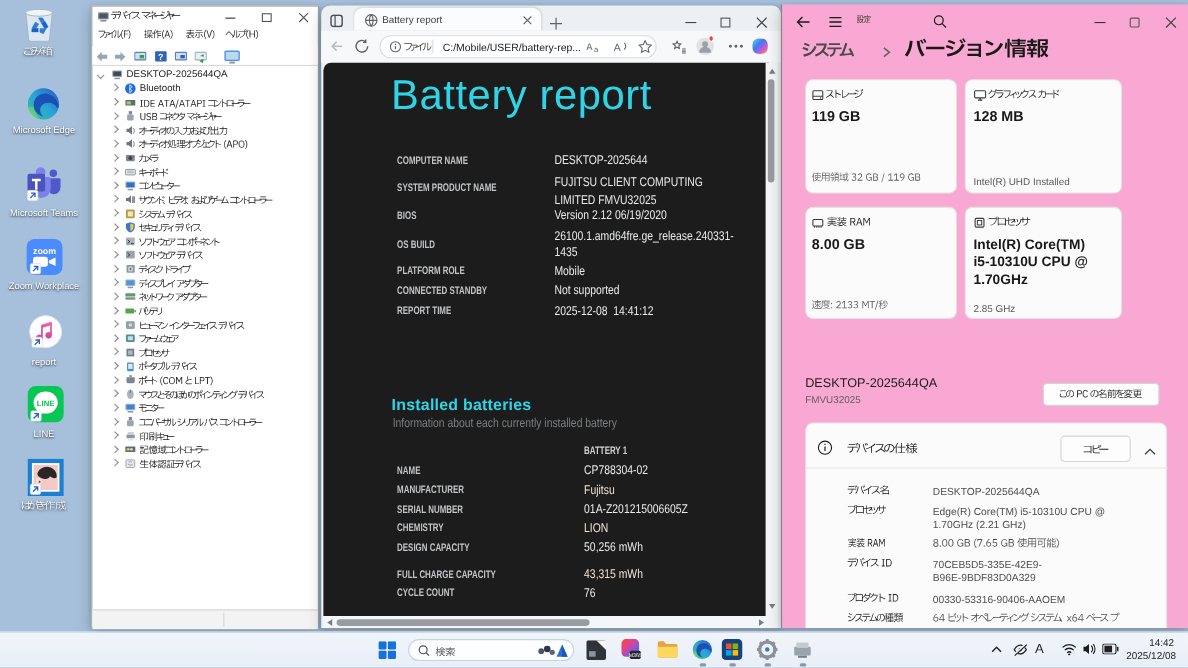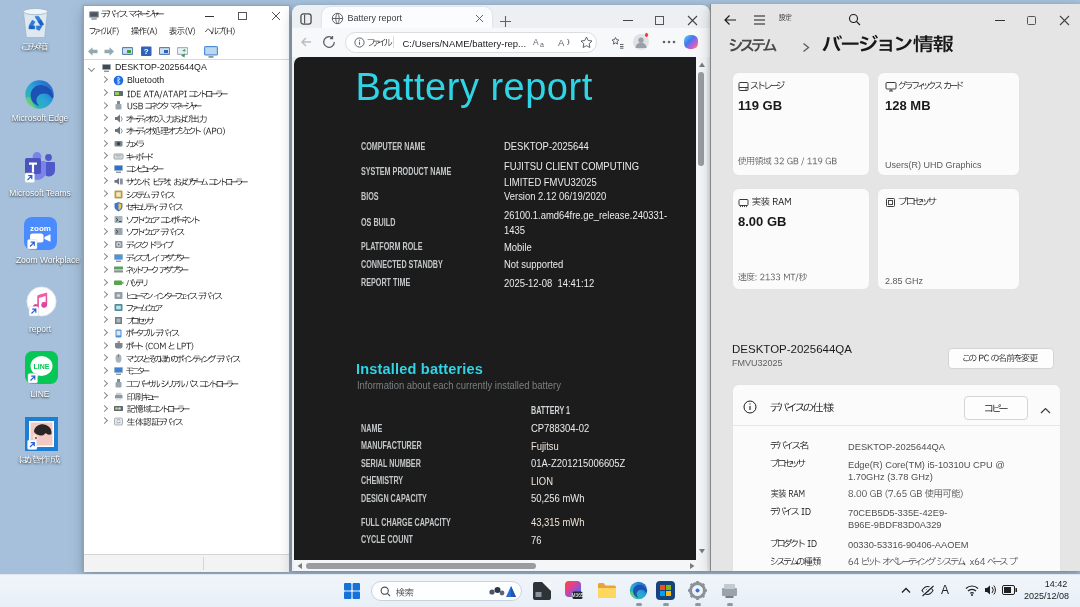--- a/index.html
+++ b/index.html
@@ -56,21 +56,21 @@
   </svg>
   <div class="lat dlb" style="left:0px;top:189px;width:80px;text-align:center;font-size:8.5px;color:#fff">Microsoft Teams</div>
   <svg style="position:absolute;left:24px;top:217px" width="33" height="33" viewBox="0 0 33 33">
     <rect width="33" height="33" rx="8" fill="#4a8cff"></rect>
     <text x="16.5" y="13.5" font-family="Liberation Sans" font-size="8" font-weight="bold" fill="#fff" text-anchor="middle">zoom</text>
     <rect x="6" y="16.5" width="13.5" height="9" rx="2.5" fill="#fff"></rect>
     <path d="M20.5 20l6-2.8v7.6l-6-2.8z" fill="#fff"></path>
     <rect x="3.5" y="22.5" width="9.5" height="9.5" rx="1.5" fill="#fff" stroke="#c8d4de" stroke-width=".5"></rect>
     <path d="M6 29.5l4.2-4.2M6.7 25.1h3.6v3.6" stroke="#2b5fd0" stroke-width="1.2" fill="none"></path>
   </svg>
-  <div class="lat dlb" style="left:0px;top:256px;width:80px;text-align:right;font-size:8.5px;color:#fff">Zoom Workplace</div>
+  <div class="lat dlb" style="left:0px;top:256px;width:80px;text-align:center;font-size:8.5px;color:#fff">Zoom Workplace</div>
   <svg style="position:absolute;left:26px;top:286px" width="31" height="31" viewBox="0 0 31 31">
     <defs>
         <linearGradient id="it1" x1="0" y1="0" x2="0" y2="1">
           <stop offset="0" stop-color="#f662a5"></stop>
           <stop offset="1" stop-color="#cf3e99"></stop>
         </linearGradient>
       </defs>
     <circle cx="15.5" cy="15.5" r="14.6" fill="#fff"></circle>
     <circle cx="15.5" cy="15.5" r="14.6" fill="none" stroke="#e3e3e8" stroke-width=".8"></circle>
     <path d="M20.8 6.5l-8.6 2.6a1.3 1.3 0 00-.9 1.2v8.2a3.1 3.1 0 101.6 2.7V12l6.7-2v6.2a3 3 0 101.6 2.6V7.4a1 1 0 00-.4-.9z" fill="url(#it1)"></path>
@@ -499,21 +499,21 @@
     </svg>
   <svg style="position:absolute;left:30px;top:30px" width="14" height="14" viewBox="0 0 14 14">
       <path d="M12.3 7a5.3 5.3 0 11-1.6-3.8M10.5 1v2.5H8" stroke="#5f6368" stroke-width="1.3" fill="none"></path>
     </svg>
   <div style="position:absolute;left:53px;top:26.5px;width:252px;height:21px;background:#fff;border:1px solid #dadce0;border-radius:11px"></div>
   <svg style="position:absolute;left:62px;top:31.5px" width="11" height="11" viewBox="0 0 11 11">
       <circle cx="5.5" cy="5.5" r="4.6" fill="none" stroke="#5f6368" stroke-width="1"></circle>
       <path d="M5.5 4.8v3M5.5 2.8v1" stroke="#5f6368" stroke-width="1.1"></path>
     </svg>
   <div style="position:absolute;left:101.5px;top:31px;width:1px;height:12px;background:#dadce0"></div>
-  <div class="lat" style="left:111px;top:33.5px;font-size:9.5px;color:#202124">C:/Users/NAME/battery-rep...</div>
+  <div class="lat" style="left:111px;top:33.5px;font-size:9.5px;color:#202124">C:/Mobile/USER/battery-rep...</div>
   <svg style="position:absolute;left:241px;top:31px" width="14" height="12" viewBox="0 0 14 12">
       <text x="0" y="9" font-size="8.5" fill="#5f6368" font-family="Liberation Sans">A</text>
       <text x="7" y="11" font-size="7" fill="#5f6368" font-family="Liberation Sans">a</text>
     </svg>
   <svg style="position:absolute;left:266px;top:31px" width="13" height="12" viewBox="0 0 13 12">
       <text x="0" y="10" font-size="9.5" fill="#5f6368" font-family="Liberation Sans">A</text>
       <path d="M9.5 3a4 4 0 010 6" stroke="#5f6368" fill="none" stroke-width="1"></path>
     </svg>
   <svg style="position:absolute;left:288px;top:30.5px" width="13" height="13" viewBox="0 0 13 13">
       <path d="M6.5 1l1.7 3.5 3.8.5-2.8 2.7.7 3.8-3.4-1.8-3.4 1.8.7-3.8L1 5l3.8-.5z" fill="none" stroke="#5f6368" stroke-width="1"></path>
@@ -595,21 +595,21 @@
       <path d="M6.5 4L2 7V1z" fill="#7a7d80"></path>
     </svg>
   <div style="position:absolute;left:14px;top:557.5px;width:230px;height:6px;background:#999da1;border-radius:3px"></div>
   <svg style="position:absolute;left:76.3px;top:29.6px;overflow:visible" width="25" height="15" viewBox="0 -10.35 25 14.13">
       <g transform="scale(1.0707 1)">
         <path fill="#3c3c3c" d="M-0.4 -6.4H5.9Q5.9 -4.6 5.4 -3.4Q4.9 -2.1 3.9 -1.2Q2.9 -0.4 1.2 0.1L0.9 -0.5Q2.4 -1 3.3 -1.6Q4.2 -2.3 4.7 -3.4Q5.1 -4.4 5.2 -5.8H-0.4Z M8.2 -2.5Q9 -2.9 9.5 -3.3Q10 -3.8 10.2 -4.4H5.1V-5H10.8V-4.4Q10.6 -3.7 10 -3.1Q9.4 -2.4 8.6 -2ZM5.4 0Q6.2 -0.3 6.6 -0.6Q7 -0.9 7.2 -1.4Q7.4 -1.8 7.4 -2.5V-3.6H8V-2.4Q8 -1.3 7.5 -0.6Q7 0.1 5.8 0.6Z M16.3 -6.5Q15.2 -5.4 13.8 -4.5V0.3H13.1V-4Q11.5 -3.1 9.6 -2.4L9.4 -3.1Q11.2 -3.7 12.9 -4.7Q14.6 -5.7 15.8 -7Z M22.7 -3.5Q22.3 -2.2 21.5 -1.3Q20.8 -0.3 19.7 0.1H19.2V-6.9H19.8V-0.6Q21.4 -1.5 22.2 -3.8ZM16.9 -6.9H17.6V-4.2Q17.6 -2.6 17.1 -1.5Q16.6 -0.5 15.5 0.2L15.1 -0.3Q16 -1 16.5 -1.8Q16.9 -2.7 16.9 -4.2Z"></path>
       </g>
     </svg>
 </div>
 
-<div id="set" class="win" style="left:710px;top:4px;width:370px;height:567px;background:#e5e5e5;border-left:1px solid #868686;overflow:hidden">
+<div id="set" class="win" style="left:710px;top:4px;width:370px;height:567px;background:#f9a8d4;border-left:1px solid #868686;overflow:hidden">
   <svg style="position:absolute;left:12px;top:9px" width="14" height="14" viewBox="0 0 14 14">
       <path d="M13 7H2M6.5 2.5L2 7l4.5 4.5" stroke="#1b1b1b" stroke-width="1.2" fill="none"></path>
     </svg>
   <svg style="position:absolute;left:42px;top:10px" width="13" height="12" viewBox="0 0 13 12">
       <path d="M1 2h11M1 6h11M1 10h11" stroke="#1b1b1b" stroke-width="1.2"></path>
     </svg>
   <svg style="position:absolute;left:137px;top:9px" width="13" height="13" viewBox="0 0 13 13">
       <circle cx="5.5" cy="5.5" r="4" fill="none" stroke="#1b1b1b" stroke-width="1.1"></circle>
       <path d="M8.5 8.5L12 12" stroke="#1b1b1b" stroke-width="1.1"></path>
     </svg>
@@ -637,39 +637,40 @@
   <svg style="position:absolute;left:27px;top:193px" width="11" height="11" viewBox="0 0 11 11">
       <rect x="1" y="2.5" width="9" height="6" rx="1" fill="none" stroke="#3a3a3a" stroke-width="1"></rect>
       <path d="M2.5 8.5v1.6M4.5 8.5v1.6M6.5 8.5v1.6M8.5 8.5v1.6" stroke="#3a3a3a" stroke-width=".9"></path>
     </svg>
   <svg style="position:absolute;left:174px;top:193px" width="11" height="11" viewBox="0 0 11 11">
       <rect x="1.5" y="1.5" width="8" height="8" rx="1" fill="none" stroke="#3a3a3a" stroke-width="1"></rect>
       <rect x="3.5" y="3.5" width="4" height="4" fill="none" stroke="#3a3a3a" stroke-width=".9"></rect>
     </svg>
   <div class="lat b" style="left:27px;top:95px;font-size:13px;color:#191919">119 GB</div>
   <div class="lat b" style="left:174px;top:95px;font-size:13px;color:#191919">128 MB</div>
-  <div class="lat" style="left:174px;top:155.5px;font-size:9px;color:#5a5a5a">Users(R) UHD Graphics</div>
+  <div class="lat" style="left:174px;top:155.5px;font-size:9px;color:#5a5a5a">Intel(R) UHD Installed</div>
   <div class="lat b" style="left:27px;top:211px;font-size:13px;color:#191919">8.00 GB</div>
+  <div class="lat b" style="left:174px;top:211px;font-size:12.5px;line-height:15.8px;color:#191919">Intel(R) Core(TM)<br>i5-10310U CPU @<br>1.70GHz</div>
   <div class="lat" style="left:174px;top:271.5px;font-size:9px;color:#5a5a5a">2.85 GHz</div>
   <div class="lat" style="left:21px;top:338.5px;font-size:11.5px;color:#1c1c1c">DESKTOP-2025644QA</div>
   <div class="lat" style="left:21px;top:353.5px;font-size:9px;color:#5f5f5f">FMVU32025</div>
   <div style="position:absolute;left:237px;top:344px;width:106px;height:21px;background:#fdfdfd;border:1px solid #d6d4d2;border-radius:4px"></div>
   <div style="position:absolute;left:21px;top:380px;width:329px;height:188px;background:#fbfbfb;border:1px solid #e5e3e1;border-radius:7px 7px 0 0"></div>
   <div style="position:absolute;left:21px;top:420.5px;width:329px;height:1px;background:#e8e6e4"></div>
   <svg style="position:absolute;left:32px;top:396px" width="14" height="14" viewBox="0 0 14 14">
       <circle cx="7" cy="7" r="6" fill="none" stroke="#1b1b1b" stroke-width="1"></circle>
       <path d="M7 6v4M7 3.4v1.2" stroke="#1b1b1b" stroke-width="1.1"></path>
     </svg>
   <div style="position:absolute;left:253px;top:392px;width:64px;height:24px;background:#fdfdfd;border:1px solid #d6d4d2;border-radius:4px"></div>
   <svg style="position:absolute;left:329px;top:403px" width="11" height="7" viewBox="0 0 11 7">
       <path d="M1 6l4.5-4.5L10 6" stroke="#3a3a3a" stroke-width="1.2" fill="none"></path>
     </svg>
   <div class="lat" style="left:137px;top:437.5px;font-size:9.3px;color:#4f4f4f">DESKTOP-2025644QA</div>
     <div class="lat" style="left:137px;top:455.5px;font-size:9.3px;color:#4f4f4f">Edge(R) Core(TM) i5-10310U CPU @</div>
-    <div class="lat" style="left:137px;top:468px;font-size:9.3px;color:#4f4f4f">1.70GHz (3.78 GHz)</div>
+    <div class="lat" style="left:137px;top:468px;font-size:9.3px;color:#4f4f4f">1.70GHz (2.21 GHz)</div>
     <div class="lat" style="left:137px;top:503.5px;font-size:9.3px;color:#4f4f4f">70CEB5D5-335E-42E9-</div>
     <div class="lat" style="left:137px;top:516px;font-size:9.3px;color:#4f4f4f">B96E-9BDF83D0A329</div>
     <div class="lat" style="left:137px;top:535.5px;font-size:9.3px;color:#4f4f4f">00330-53316-90406-AAOEM</div>
   <svg style="position:absolute;left:68.0px;top:6.5px;overflow:visible" width="14" height="13" viewBox="0 -8.97 14 12.25">
       <g transform="scale(0.8502 1)">
         <path fill="#1c1c1c" d="M4.4 -5.4Q4.4 -4.7 4.2 -4.2Q3.9 -3.8 3.5 -3.3L3.2 -3.7Q3.6 -4.1 3.8 -4.4Q3.9 -4.8 3.9 -5.5V-6.3H6.1V-4.3Q6.1 -4.2 6.1 -4.1Q6.2 -4.1 6.3 -4.1H6.7V-5.2L7.1 -5.1V-4.1Q7.1 -3.9 7 -3.8Q6.9 -3.7 6.7 -3.7H6.3Q5.9 -3.7 5.8 -3.8Q5.6 -3.9 5.6 -4.3V-5.9H4.4ZM0.5 -6.3H2.8V-5.8H0.5ZM3 -4.7H0.2V-5.2H3ZM0.5 -4.1H2.8V-3.6H0.5ZM7 0.6Q6 0.1 5.2 -0.5Q4.4 0.2 3.3 0.6L3.1 0.2Q4.1 -0.2 4.9 -0.8Q4.2 -1.4 3.7 -2.3L4.1 -2.5Q4.6 -1.7 5.2 -1.1Q5.9 -1.8 6.2 -2.6H3.4V-3.1H6.7V-2.7Q6.4 -1.7 5.6 -0.8Q6.3 -0.2 7.2 0.2ZM2.8 -2.6H0.5V-3H2.8ZM0.9 0.6H0.5V-1.9H2.8V0.2H0.9ZM2.3 -1.5H0.9V-0.3H2.3Z M14.5 -0.2 14.4 0.2H11.8Q10.5 0.2 9.9 -0.2Q9.3 -0.6 9.2 -1.6H9.1Q9.1 -1.2 9 -0.9Q8.9 -0.5 8.6 -0.3Q8.4 0 7.9 0.4L7.6 -0.1Q8.2 -0.4 8.4 -0.7Q8.7 -1.1 8.8 -1.4Q8.9 -1.8 8.9 -2.4V-3H9.4V-2.4Q9.4 -1.5 9.8 -0.9Q10.2 -0.4 10.9 -0.3V-3.7H8.3V-4.1H7.8V-5.6H10.8V-6.5H11.3V-5.6H14.5V-4.1H14V-3.7H11.4V-2.4H14V-2H11.4V-0.2Q11.5 -0.2 11.7 -0.2ZM14 -5.2H8.3V-4.2H14Z"></path>
       </g>
     </svg>
     <svg style="position:absolute;left:18.9px;top:28.5px;overflow:visible" width="47" height="25" viewBox="0 -17.82 47 24.34">
       <g transform="scale(1.0053 1)">

